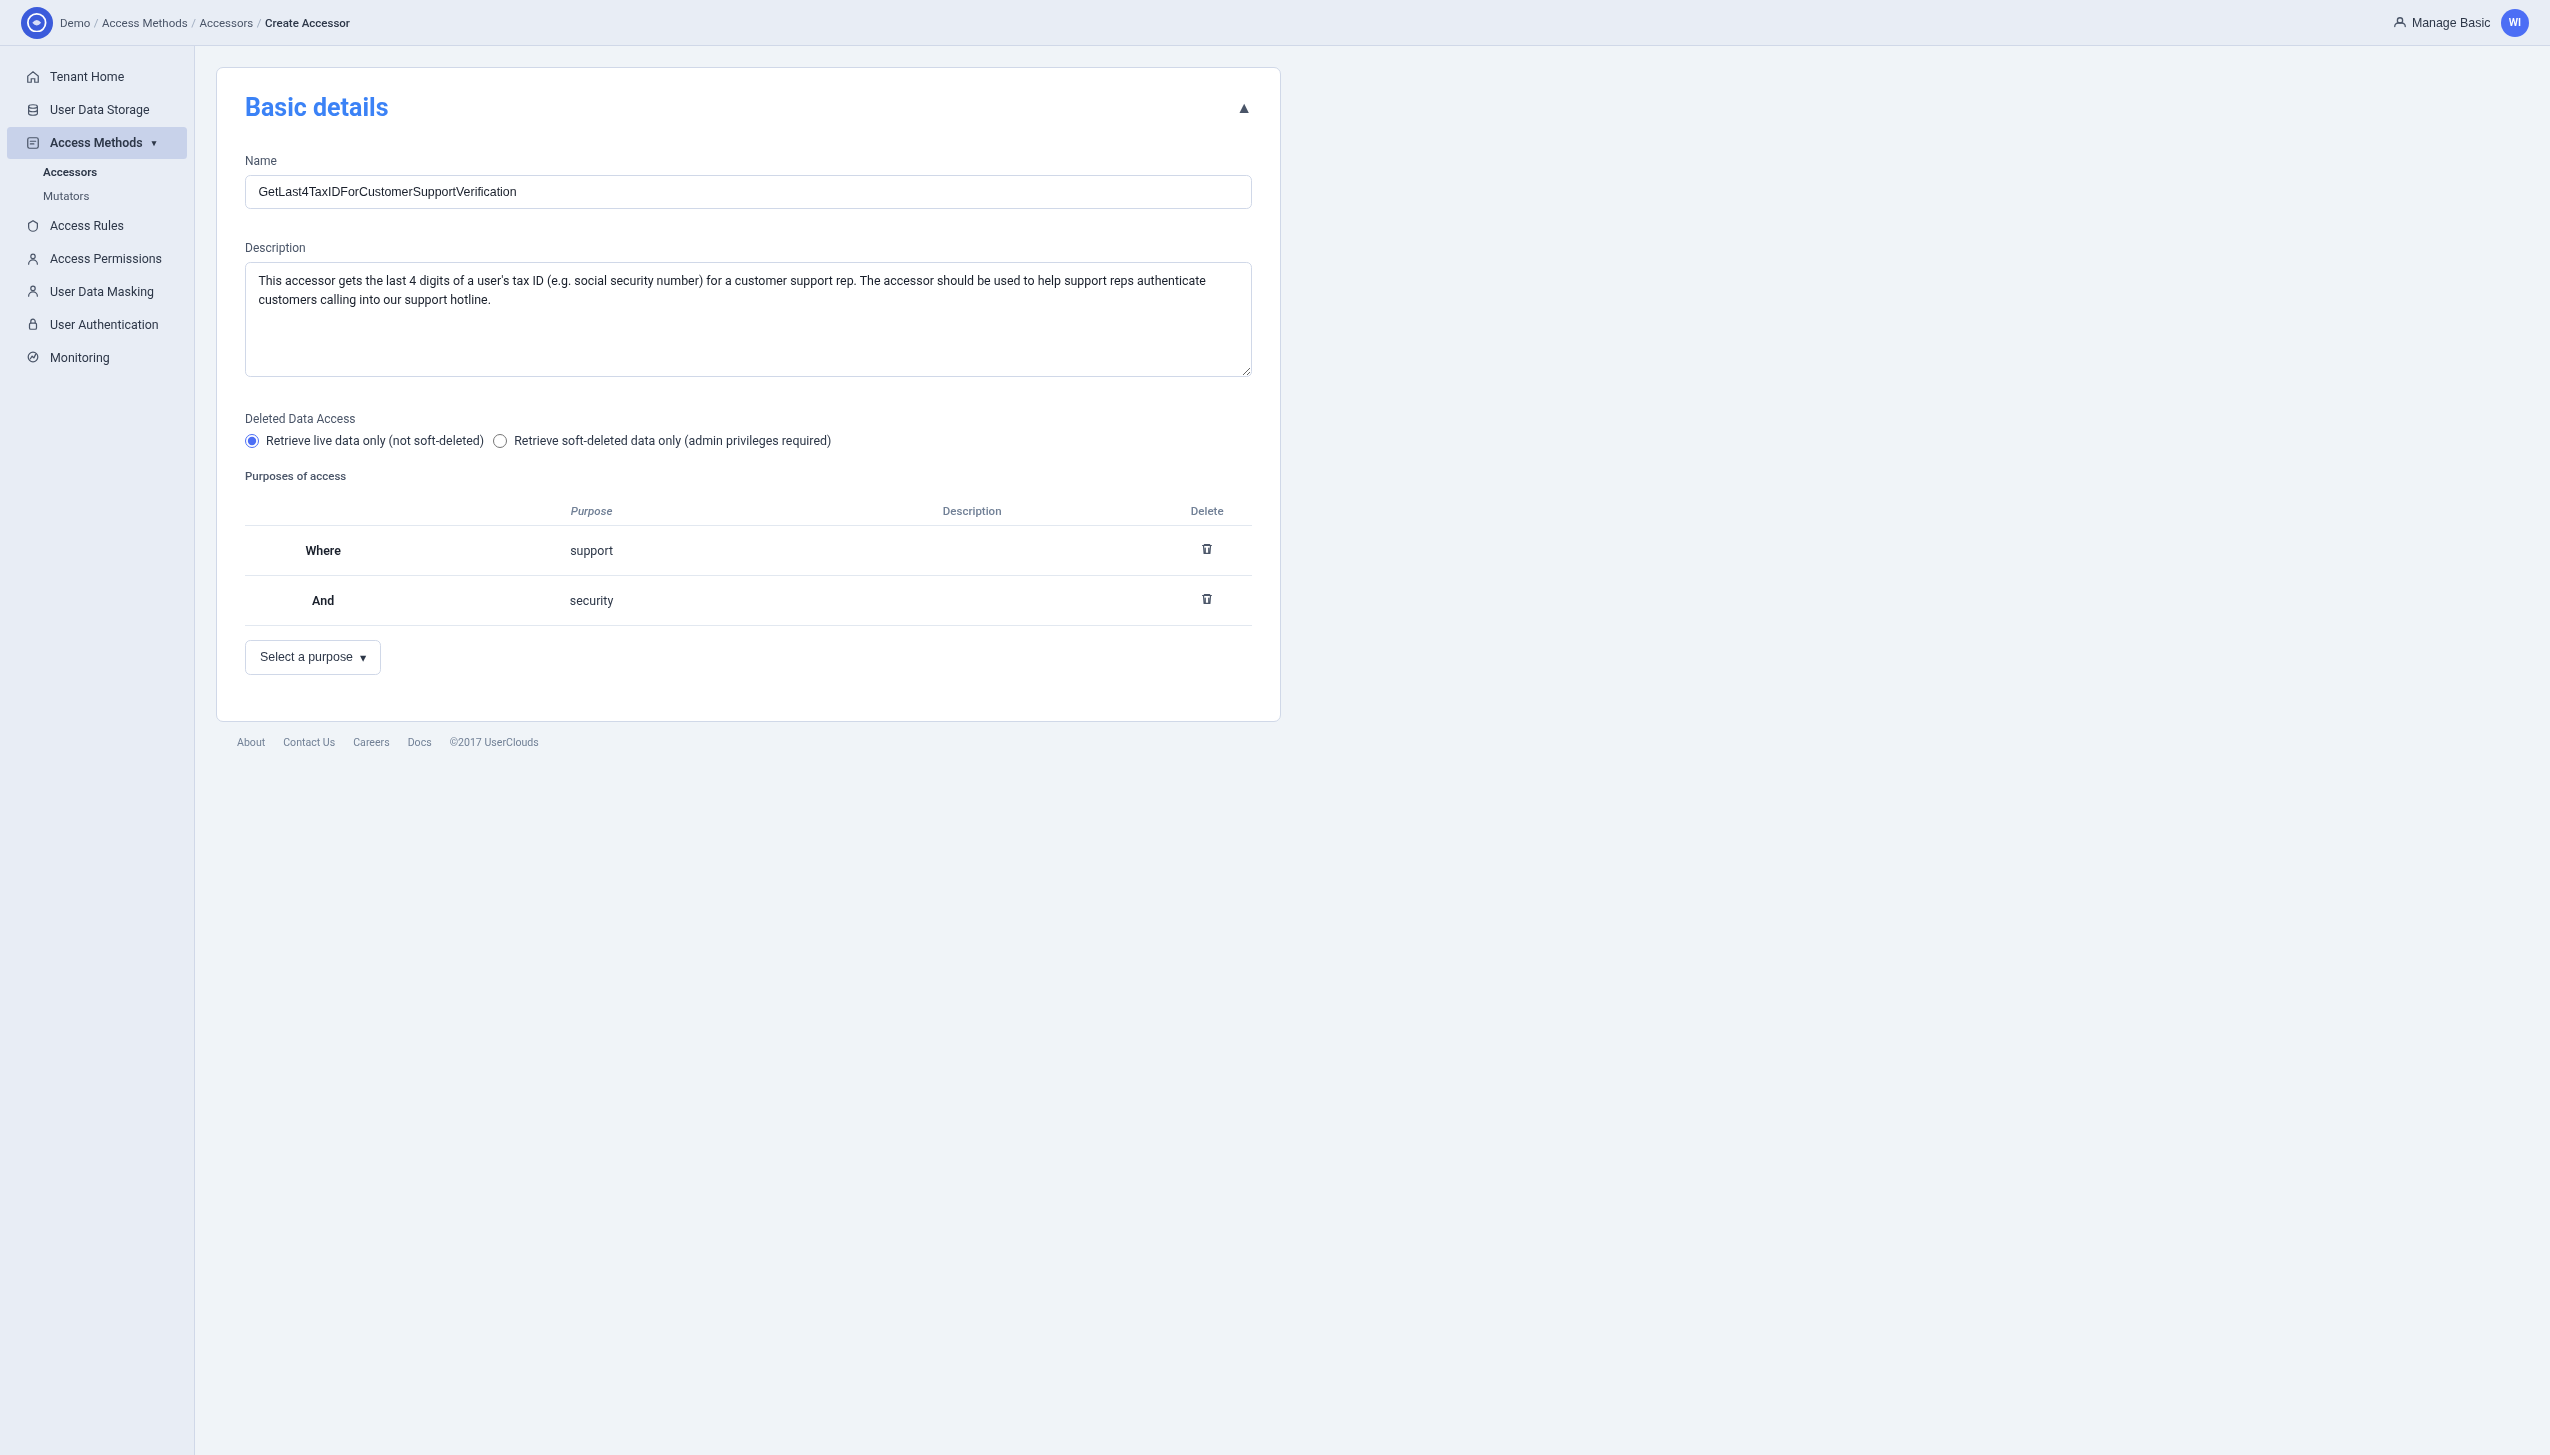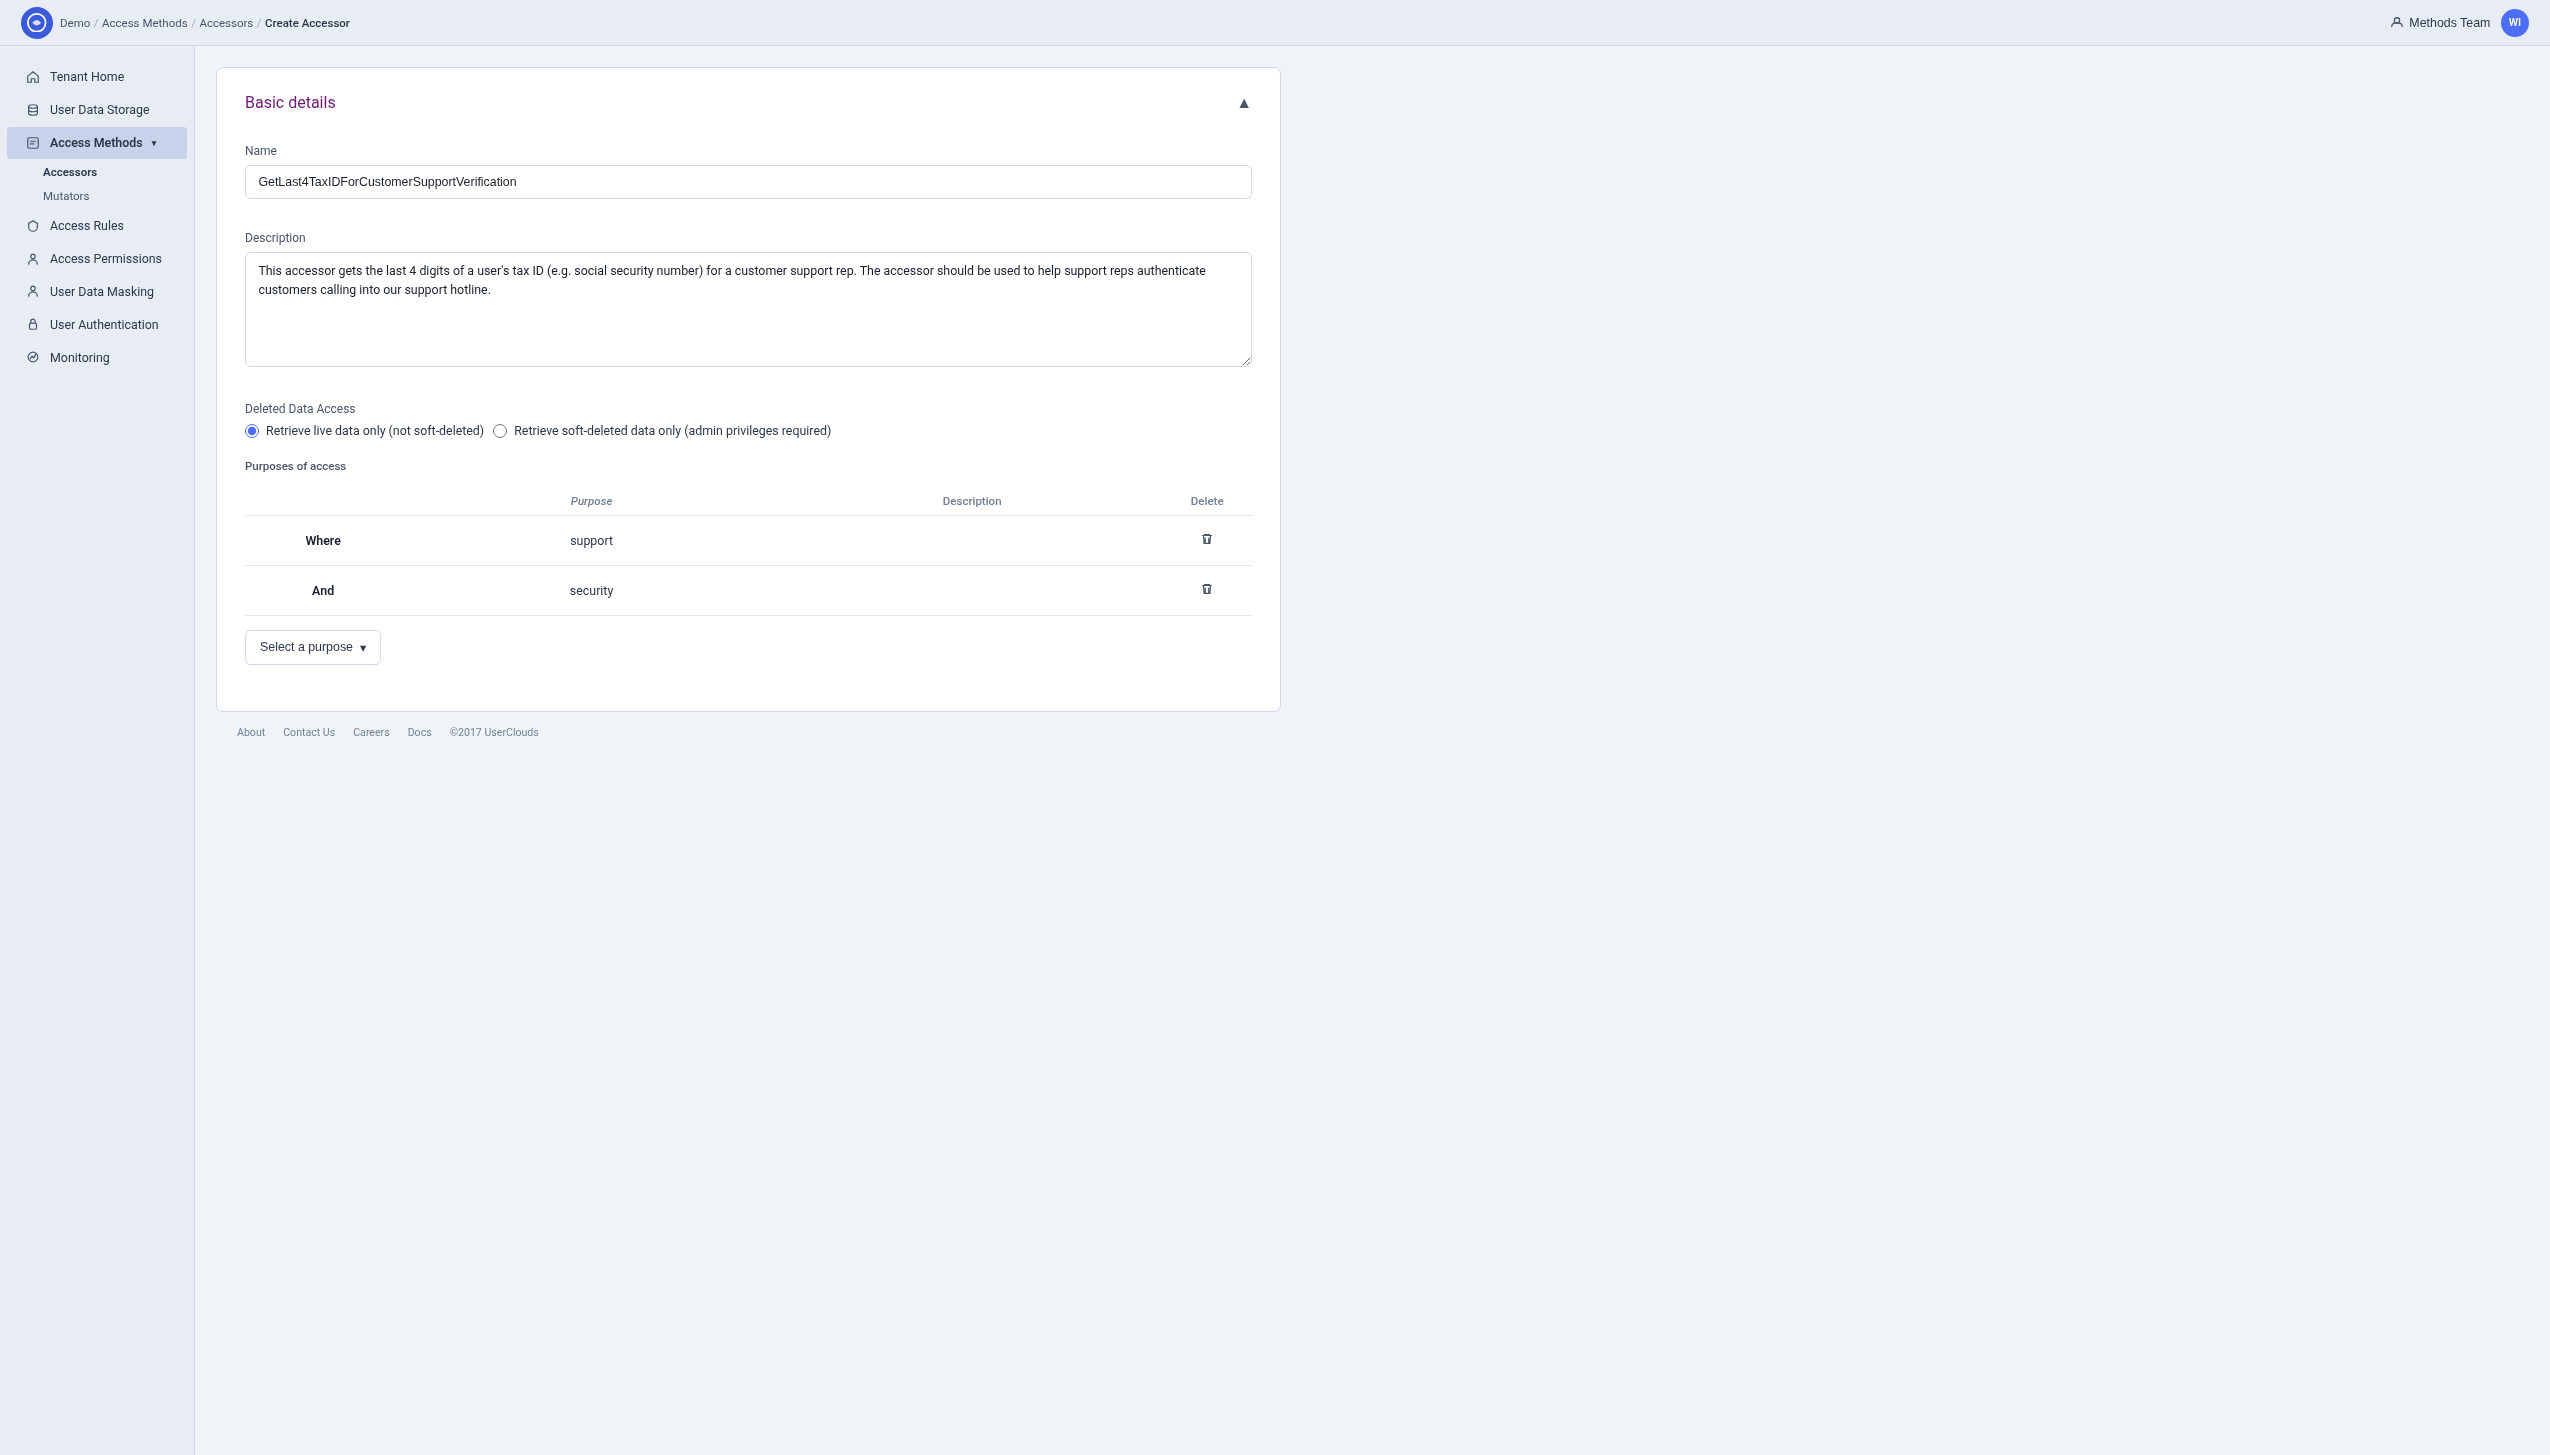--- a/index.html
+++ b/index.html
@@ -138,23 +138,23 @@
       padding: 25px 28px;
       max-width: 1065px;
     }
     .card-header {
       display: flex;
       align-items: center;
       justify-content: space-between;
       margin-bottom: 21px;
     }
     .card-title {
-      font-size: 16px;
-      font-weight: 400;
-      color: #701a75;
+      font-size: 25px;
+      font-weight: 700;
+      color: #3b82f6;
     }
     .collapse-btn {
       background: none;
       border: none;
       cursor: pointer;
       color: #4a5568;
       font-size: 16px;
     }
 
     
@@ -296,21 +296,21 @@
       <span class="sep">/</span>
       <span class="current">Create Accessor</span>
     </div>
   </div>
   <div class="topnav-right">
     <button class="manage-team-btn">
       <svg width="14" height="14" viewBox="0 0 16 16" fill="none">
         <path d="M2 12c0-2.2 1.8-4 4-4h4c2.2 0 4 1.8 4 4" stroke="#4a5568" stroke-width="1.5" stroke-linecap="round"></path>
         <circle cx="8" cy="5" r="3" stroke="#4a5568" stroke-width="1.5"></circle>
       </svg>
-      <span>Methods Team</span>
+      <span>Manage Basic</span>
     </button>
     <div class="avatar">WI</div>
   </div>
 </div>
 
 <div class="layout">
 
   <div class="sidebar">
 
     <div class="sidebar-item">

